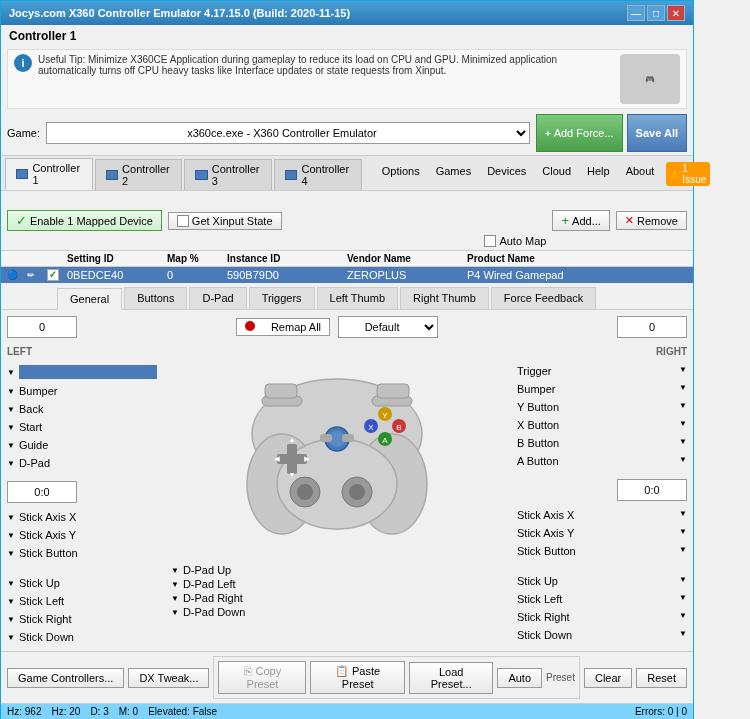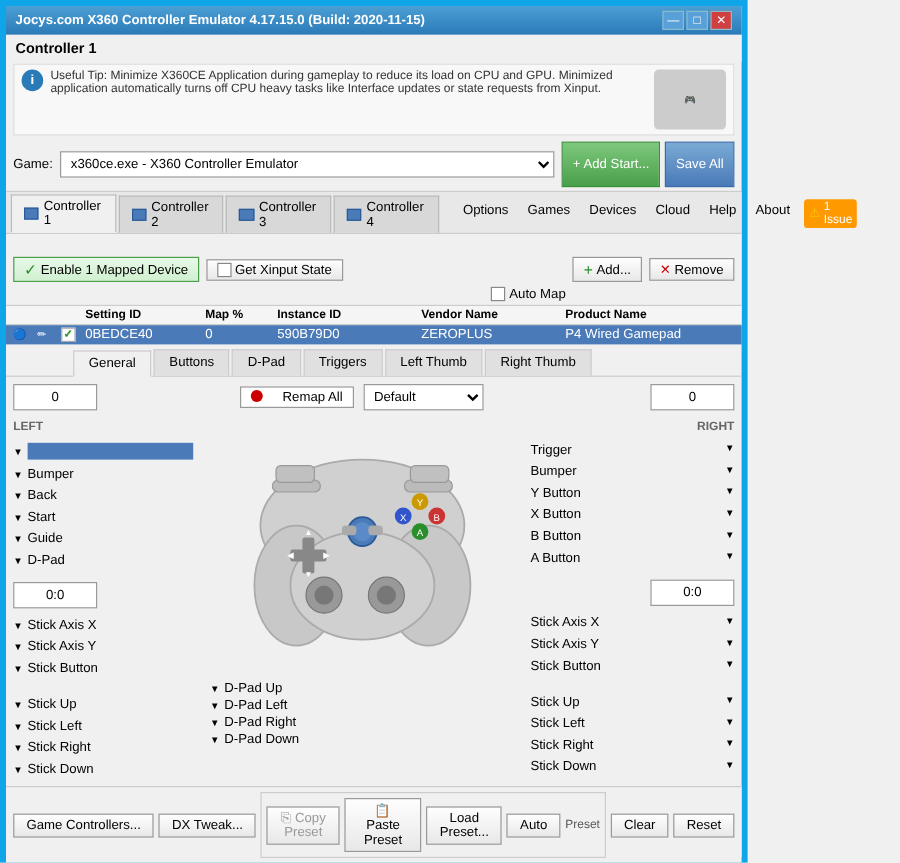--- a/index.html
+++ b/index.html
@@ -5,24 +5,24 @@
     * { box-sizing: border-box; margin: 0; padding: 0; }
     body {
       font-family: 'Segoe UI', Tahoma, Geneva, Verdana, sans-serif;
       font-size: 11px;
       background: #f0f0f0;
       width: 750px;
       height: 719px;
       overflow: hidden;
     }
     .window {
-      width: 623px;
+      width: 694px;
       height: 719px;
       background: #f0f0f0;
-      border: 5px solid #0ea5e9;
+      border: 1px solid #0ea5e9;
       display: flex;
       flex-direction: column;
     }
     .title-bar {
       background: linear-gradient(to bottom, #4a9fd4, #2b7ab8);
       color: white;
       padding: 4px 8px;
       display: flex;
       align-items: center;
       justify-content: space-between;
@@ -100,20 +100,21 @@
       cursor: pointer;
       display: flex; align-items: center; gap: 3px;
     }
     .btn-blue {
       background: linear-gradient(to bottom, #7aaad4, #4a7ab8);
       border: 1px solid #3a6aa8;
       color: white;
       padding: 12px 8px;
       font-size: 11px;
       cursor: pointer;
+      font-weight: bold;
     }
     .tabs-bar {
       background: #e8e8e8;
       display: flex;
       align-items: center;
       padding: 2px 4px 0;
       border-bottom: 1px solid #ccc;
       gap: 2px;
     }
     .tab {
@@ -328,21 +329,21 @@
       background: #ff9900;
       color: white;
       border-radius: 3px;
       padding: 1px 4px;
       font-size: 10px;
       display: flex; align-items: center; gap: 3px;
     }
     .warning-icon { color: #ffcc00; }
     .auto-map-check { display: flex; align-items: center; gap: 3px; margin-top: 41px; }
     .small-checkbox { width: 12px; height: 12px; border: 1px solid #888; background: white; }
-    select { font-size: 11px; }
+    select { font-size: 11px; text-align: center; }
   </style>
 </head>
 <body>
 
 <div class="window">
 
   <div class="title-bar">
     <span class="title-bar-text">Jocys.com X360 Controller Emulator 4.17.15.0 (Build: 2020-11-15)</span>
     <div class="title-bar-controls">
       <div class="title-btn">—</div>
@@ -358,21 +359,21 @@
     <span>Useful Tip: Minimize X360CE Application during gameplay to reduce its load on CPU and GPU. Minimized application automatically turns off CPU heavy tasks like Interface updates or state requests from Xinput.</span>
     <div class="controller-img-placeholder">🎮</div>
   </div>
 
   <div class="game-bar">
     <span class="game-label">Game:</span>
     <select class="game-select">
       <option>x360ce.exe - X360 Controller Emulator</option>
     </select>
     <div class="game-buttons">
-      <button class="btn-green">+ Add Start...</button>
+      <button class="btn-green">+ Add Force...</button>
       <button class="btn-blue">Save All</button>
     </div>
   </div>
 
   <div class="tabs-bar">
     <div class="tab active">
       <span class="tab-icon"></span>
       <span>Controller 1</span>
     </div>
     <div class="tab">
@@ -452,20 +453,21 @@
     <span>P4 Wired Gamepad</span>
   </div>
 
   <div class="sub-tabs">
     <div class="sub-tab active">General</div>
     <div class="sub-tab">Buttons</div>
     <div class="sub-tab">D-Pad</div>
     <div class="sub-tab">Triggers</div>
     <div class="sub-tab">Left Thumb</div>
     <div class="sub-tab">Right Thumb</div>
+    <div class="sub-tab">Force Feedback</div>
   </div>
 
   <div class="main-panel">
 
     <div class="left-panel">
       <div class="value-box">0</div>
       <div class="panel-label">LEFT</div>
 
       <div class="mapping-row">
         <span class="dropdown-arrow">▼</span>

